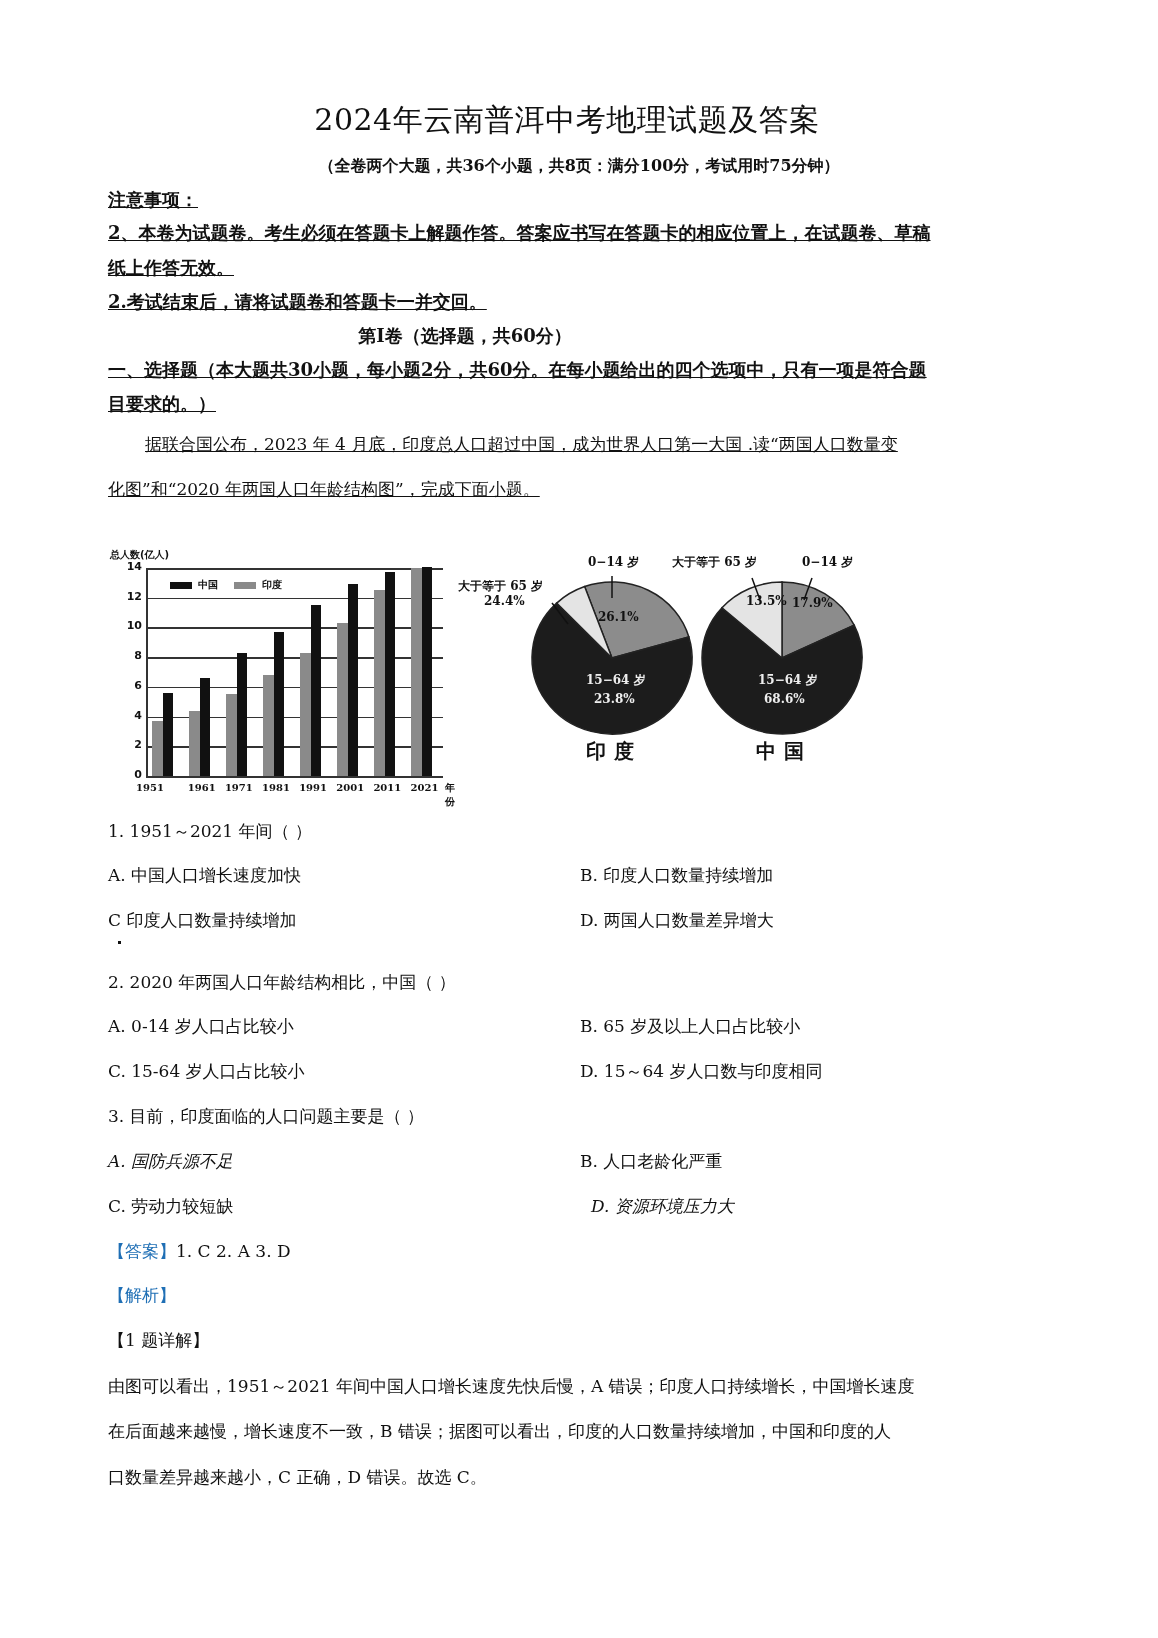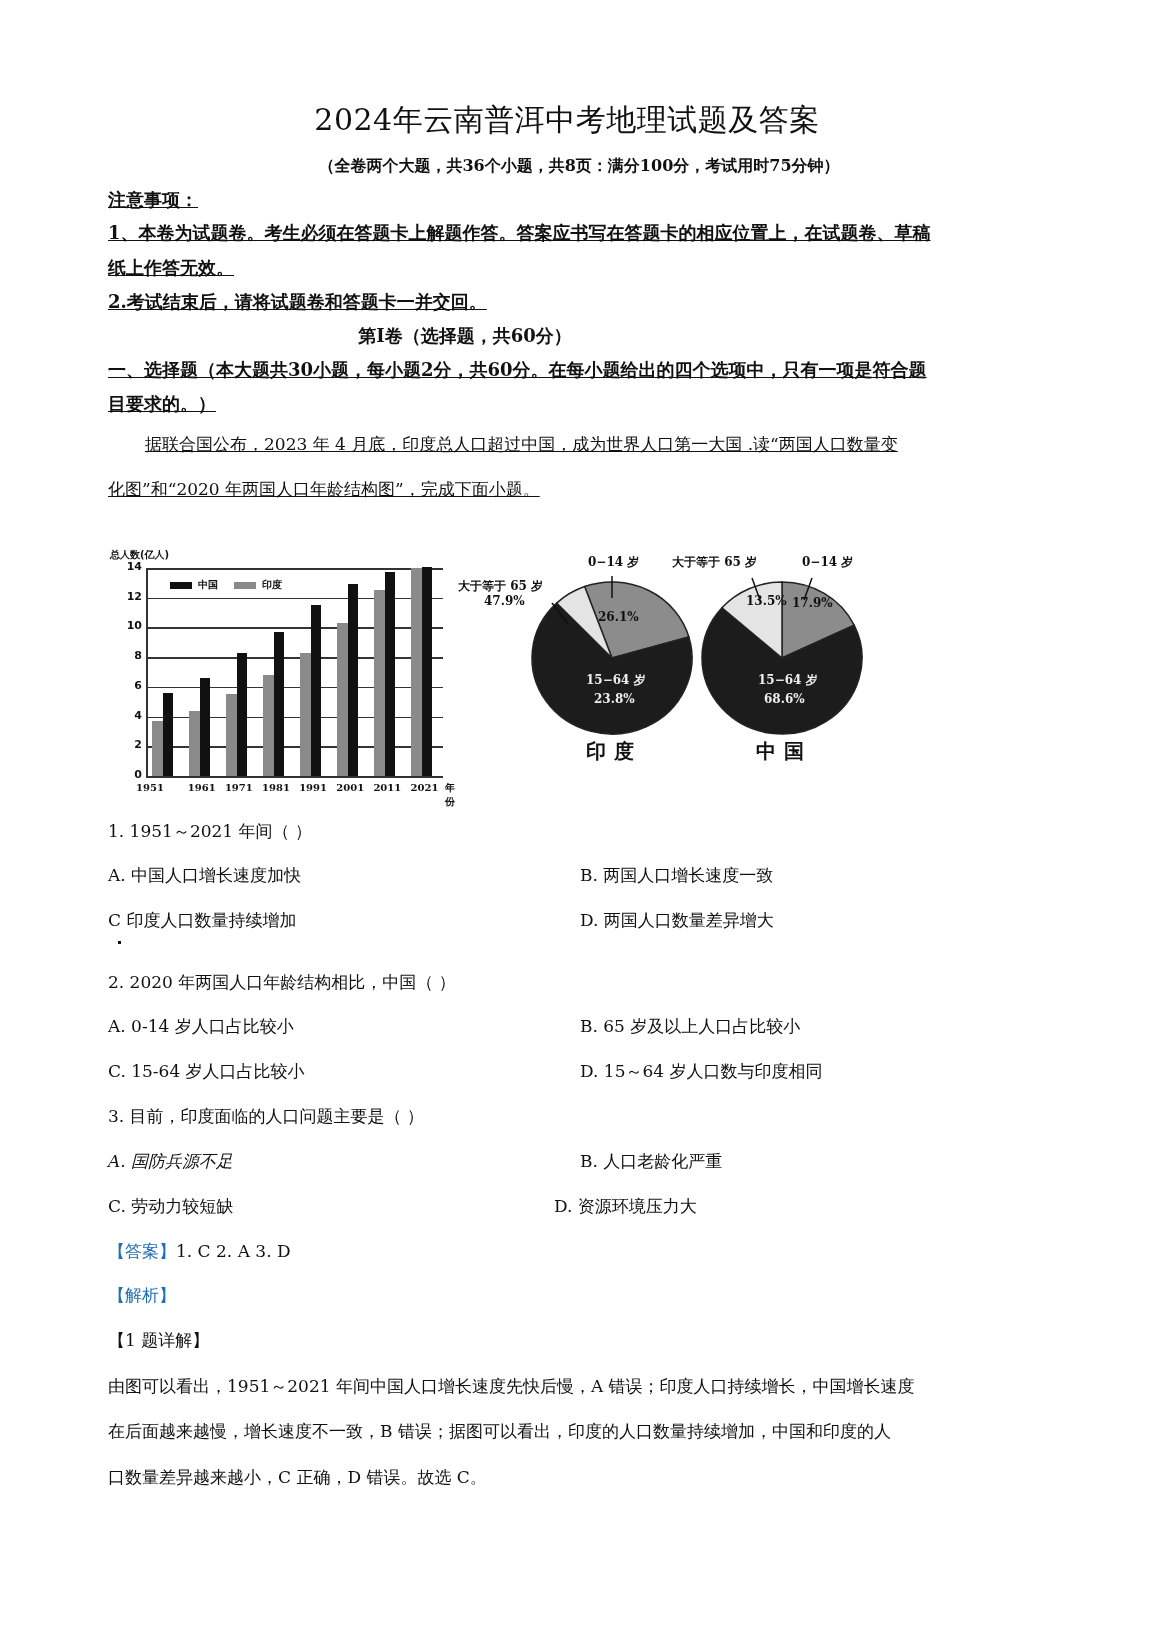--- a/index.html
+++ b/index.html
@@ -22,21 +22,21 @@
   .pie-label{position:absolute;font-size:12px;font-weight:bold;font-family:"DejaVu Serif",serif;white-space:nowrap;}
   .pie-name{position:absolute;font-size:20px;font-weight:bold;font-family:"DejaVu Sans",sans-serif;letter-spacing:8px;}
 </style>
 </head>
 <body>
 
 <div class="abs title">2024年云南普洱中考地理试题及答案</div>
 <div class="abs subtitle">（全卷两个大题，共36个小题，共8页：满分100分，考试用时75分钟）</div>
 
 <div class="abs line bold" style="top:188px;">注意事项：</div>
-<div class="abs line bold" style="top:221px;">1、本卷为试题卷。考生必须在答题卡上解题作答。答案应书写在答题卡的相应位置上，在试题卷、草稿</div>
+<div class="abs line bold" style="top:221px;">2、本卷为试题卷。考生必须在答题卡上解题作答。答案应书写在答题卡的相应位置上，在试题卷、草稿</div>
 <div class="abs line bold" style="top:256px;">纸上作答无效。</div>
 <div class="abs line bold" style="top:290px;">2.考试结束后，请将试题卷和答题卡一并交回。</div>
 <div class="abs center bold" style="top:324px;font-size:18px;">第Ⅰ卷（选择题，共60分）</div>
 <div class="abs line bold" style="top:358px;">一、选择题（本大题共30小题，每小题2分，共60分。在每小题给出的四个选项中，只有一项是符合题</div>
 <div class="abs line bold" style="top:392px;">目要求的。）</div>
 <div class="abs line body" style="left:145px;top:433px;">据联合国公布，2023 年 4 月底，印度总人口超过中国，成为世界人口第一大国 .读“两国人口数量变</div>
 <div class="abs line body" style="top:478px;">化图”和“2020 年两国人口年龄结构图”，完成下面小题。</div>
 
 <div class="abs chart-box">
   <div style="position:absolute;left:2px;top:0;font-size:10px;font-weight:bold;font-family:'DejaVu Sans',sans-serif;">总人数(亿人)</div>
@@ -98,21 +98,21 @@
         <path d="M142,110 L114.63838853394651,38.583360820270954 A80,76 0 0 1 218.88552244194352,89.00056343509345 Z" fill="#8c8c8c" stroke="#222" stroke-width="1.5"></path>
         <path d="M142,110 L218.88552244194352,89.00056343509345 A80,76 0 1 1 86.66887027642878,55.109512296111056 Z" fill="#1c1c1c" stroke="#222" stroke-width="1.5"></path>
         <path d="M142,110 L86.66887027642878,55.109512296111056 A80,76 0 0 1 114.63838853394645,38.58336082027098 Z" fill="#e4e4e4" stroke="#222" stroke-width="1.5"></path>
       </g>
     <line x1="142" y1="28" x2="142" y2="50" stroke="#111" stroke-width="1.5"></line>
     <line x1="82" y1="55" x2="98" y2="76" stroke="#111" stroke-width="1.5"></line>
   </svg>
   <div class="pie-label" style="left:118px;top:6px;">0−14 岁</div>
   <div class="pie-label" style="left:128px;top:62px;">26.1%</div>
   <div class="pie-label" style="left:-12px;top:30px;">大于等于 65 岁</div>
-  <div class="pie-label" style="left:14px;top:46px;">47.9%</div>
+  <div class="pie-label" style="left:14px;top:46px;">24.4%</div>
   <div class="pie-label" style="left:116px;top:124px;color:#eee;">15−64 岁</div>
   <div class="pie-label" style="left:124px;top:144px;color:#eee;">23.8%</div>
   <div class="pie-name" style="left:116px;top:190px;">印度</div>
 </div>
 
 <div class="abs" style="left:680px;top:548px;width:200px;height:240px;">
   <svg width="200" height="240" style="position:absolute;left:0;top:0;">
     <g id="pie-china">
         <path d="M102,110 L102,34 A80,76 0 0 1 174.17071674945623,77.20934052824711 Z" fill="#8c8c8c" stroke="#222" stroke-width="1.5"></path>
         <path d="M102,110 L174.17071674945623,77.20934052824711 A80,76 0 1 1 41.991114429563225,59.74029823540247 Z" fill="#1c1c1c" stroke="#222" stroke-width="1.5"></path>
@@ -125,36 +125,36 @@
   <div class="pie-label" style="left:66px;top:46px;">13.5%</div>
   <div class="pie-label" style="left:122px;top:6px;">0−14 岁</div>
   <div class="pie-label" style="left:112px;top:48px;">17.9%</div>
   <div class="pie-label" style="left:78px;top:124px;color:#eee;">15−64 岁</div>
   <div class="pie-label" style="left:84px;top:144px;color:#eee;">68.6%</div>
   <div class="pie-name" style="left:76px;top:190px;">中国</div>
 </div>
 
 <div class="abs opt" style="left:108px;top:820px;">1.  1951～2021 年间（     ）</div>
 <div class="abs opt" style="left:108px;top:864px;">A.  中国人口增长速度加快</div>
-<div class="abs opt" style="left:580px;top:864px;">B.  两国人口增长速度一致</div>
+<div class="abs opt" style="left:580px;top:864px;">B.  印度人口数量持续增加</div>
 <div class="abs opt" style="left:108px;top:909px;">C  印度人口数量持续增加</div>
 <div class="abs opt" style="left:580px;top:909px;">D.  两国人口数量差异增大</div>
 <div class="abs" style="left:118px;top:941px;width:3px;height:3px;background:#111;"></div>
 
 <div class="abs opt" style="left:108px;top:971px;">2.  2020 年两国人口年龄结构相比，中国（     ）</div>
 <div class="abs opt" style="left:108px;top:1015px;">A.  0-14 岁人口占比较小</div>
 <div class="abs opt" style="left:580px;top:1015px;">B.  65 岁及以上人口占比较小</div>
 <div class="abs opt" style="left:108px;top:1060px;">C.  15-64 岁人口占比较小</div>
 <div class="abs opt" style="left:580px;top:1060px;">D.  15～64 岁人口数与印度相同</div>
 
 <div class="abs opt" style="left:108px;top:1105px;">3.  目前，印度面临的人口问题主要是（     ）</div>
 <div class="abs opt" style="left:108px;top:1150px;font-style:italic;">A.  国防兵源不足</div>
 <div class="abs opt" style="left:580px;top:1150px;">B.  人口老龄化严重</div>
 <div class="abs opt" style="left:108px;top:1195px;">C.  劳动力较短缺</div>
-<div class="abs opt" style="left:554px;top:1195px;">D.  资源环境压力大</div>
+<div class="abs opt" style="left:591px;top:1195px;font-style:italic;">D.  资源环境压力大</div>
 
 <div class="abs opt" style="left:108px;top:1240px;">
   <span class="blue">【答案】</span><span>1. C     2. A     3. D</span>
 </div>
 <div class="abs opt blue" style="left:108px;top:1284px;">【解析】</div>
 <div class="abs opt" style="left:108px;top:1329px;">【1 题详解】</div>
 <div class="abs opt" style="left:108px;top:1375px;">由图可以看出，1951～2021 年间中国人口增长速度先快后慢，A 错误；印度人口持续增长，中国增长速度</div>
 <div class="abs opt" style="left:108px;top:1420px;">在后面越来越慢，增长速度不一致，B 错误；据图可以看出，印度的人口数量持续增加，中国和印度的人</div>
 <div class="abs opt" style="left:108px;top:1466px;">口数量差异越来越小，C 正确，D 错误。故选 C。</div>
 

